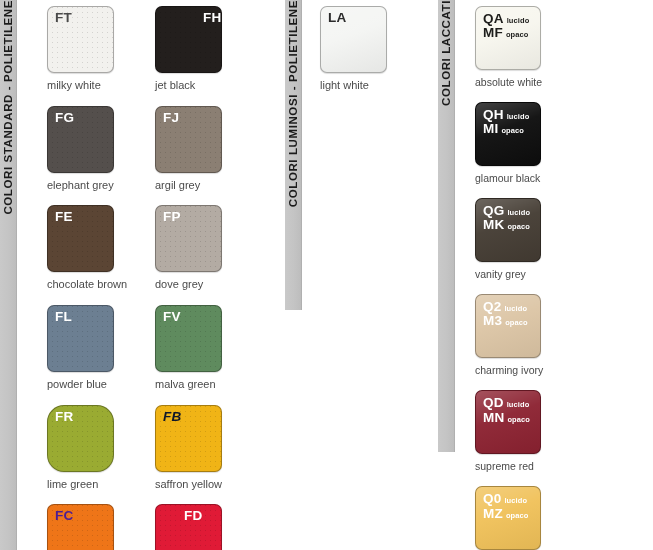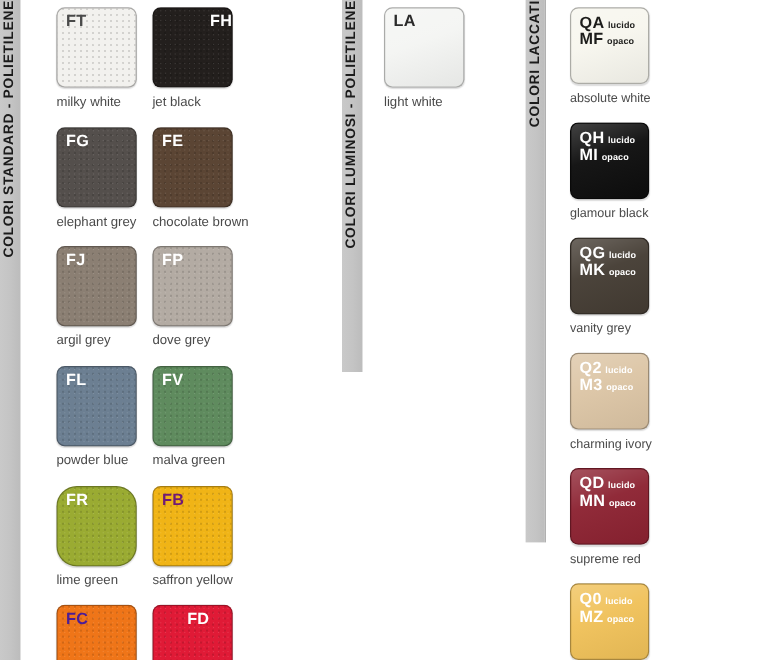--- a/index.html
+++ b/index.html
@@ -50,21 +50,21 @@
   
   .section-body { flex: 0 0 auto; }
   .sec-standard { width: 268px; padding: 6px 0 0 30px; }
   .sec-luminosi { width: 136px; padding: 6px 0 0 18px; }
   .sec-laccati  { width: 192px; padding: 6px 0 0 20px; }
 
   .grid { display: flex; flex-wrap: wrap; }
 
   
   .cell {
-    width: 80px;
+    width: 108px;
     margin: 0 0 14px 0;
     display: flex;
     flex-direction: column;
     align-items: flex-start;
   }
   .cell-lum { width: 100px; }
   .cell-lac { width: 96px; }
 
   .chip {
     width: 67px; height: 67px;
@@ -155,32 +155,32 @@
           </div>
           <div class="cname">jet black</div>
         </div>
         <div class="cell ">
           <div class="chip  textured" style="background: rgb(84, 79, 76);">
             <div class="code" style="color: rgb(255, 255, 255);">FG</div>
           </div>
           <div class="cname">elephant grey</div>
         </div>
         <div class="cell ">
+          <div class="chip  textured" style="background: rgb(139, 127, 115);">
+            <div class="code" style="color: rgb(255, 255, 255);">FJ</div>
+          </div>
+          <div class="cname">argil grey</div>
+        </div>
+        <div class="cell ">
           <div class="chip  textured" style="background: rgb(91, 69, 52);">
             <div class="code" style="color: rgb(255, 255, 255);">FE</div>
           </div>
           <div class="cname">chocolate brown</div>
         </div>
         <div class="cell ">
-          <div class="chip  textured" style="background: rgb(139, 127, 115);">
-            <div class="code" style="color: rgb(255, 255, 255);">FJ</div>
-          </div>
-          <div class="cname">argil grey</div>
-        </div>
-        <div class="cell ">
           <div class="chip  textured" style="background: rgb(179, 171, 163);">
             <div class="code" style="color: rgb(255, 255, 255);">FP</div>
           </div>
           <div class="cname">dove grey</div>
         </div>
         <div class="cell ">
           <div class="chip  textured" style="background: rgb(108, 127, 146);">
             <div class="code" style="color: rgb(255, 255, 255);">FL</div>
           </div>
           <div class="cname">powder blue</div>
@@ -192,21 +192,21 @@
           <div class="cname">malva green</div>
         </div>
         <div class="cell ">
           <div class="chip  textured" style="background: rgb(154, 171, 50); border-radius: 17px;">
             <div class="code" style="color: rgb(255, 255, 255);">FR</div>
           </div>
           <div class="cname">lime green</div>
         </div>
         <div class="cell ">
           <div class="chip  textured" style="background: rgb(240, 180, 22);">
-            <div class="code" style="color: #701a75;">FB</div>
+            <div class="code" style="color: #0f172a; font-style: italic;">FB</div>
           </div>
           <div class="cname">saffron yellow</div>
         </div>
         <div class="cell ">
           <div class="chip  textured" style="background: rgb(239, 117, 24);">
             <div class="code" style="color: #4c1d95;">FC</div>
           </div>
         </div>
         <div class="cell ">
           <div class="chip  textured" style="background: rgb(224, 26, 54);">

